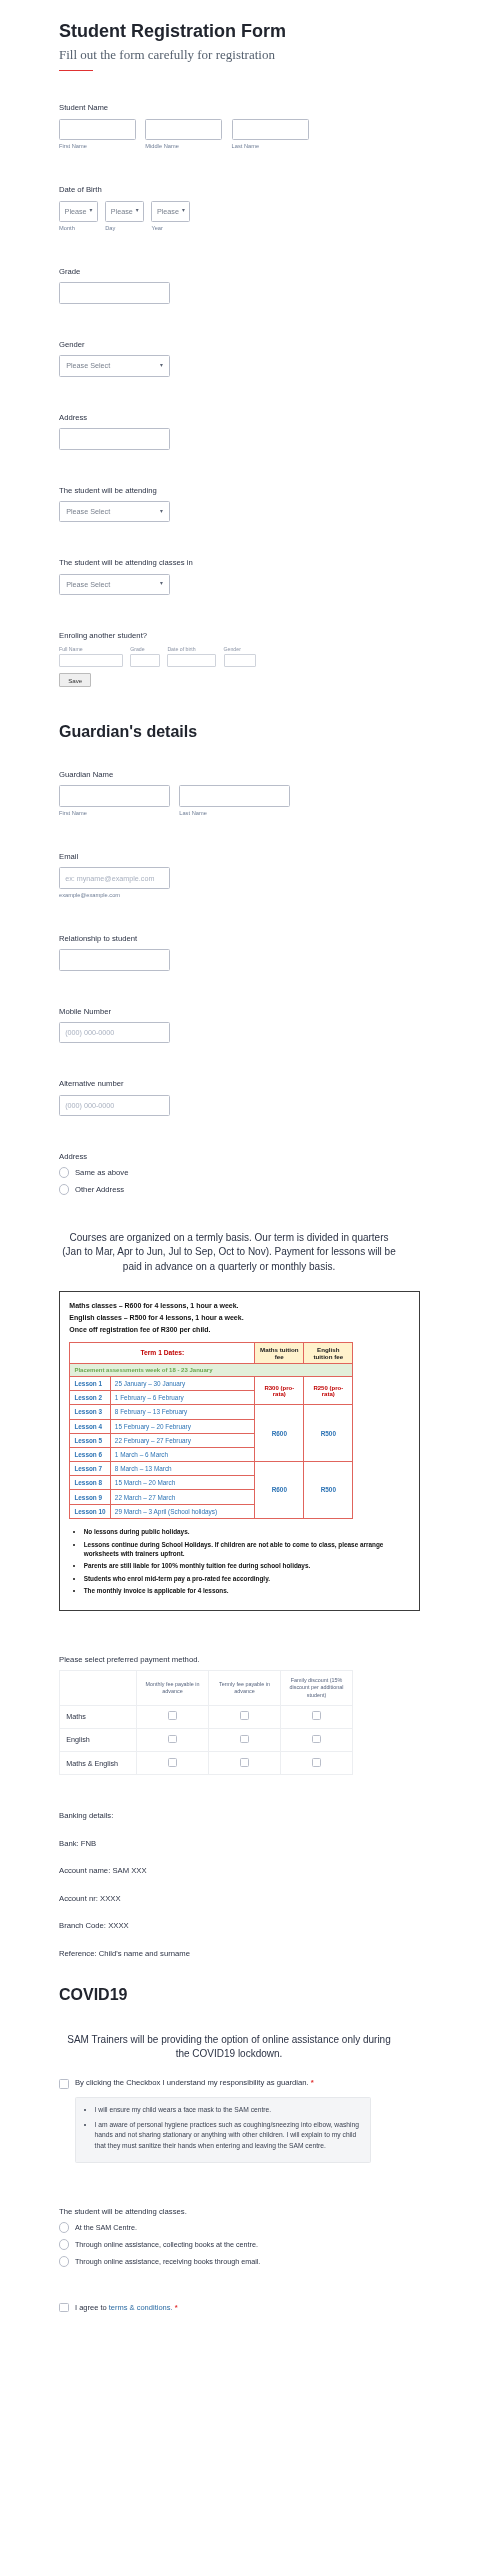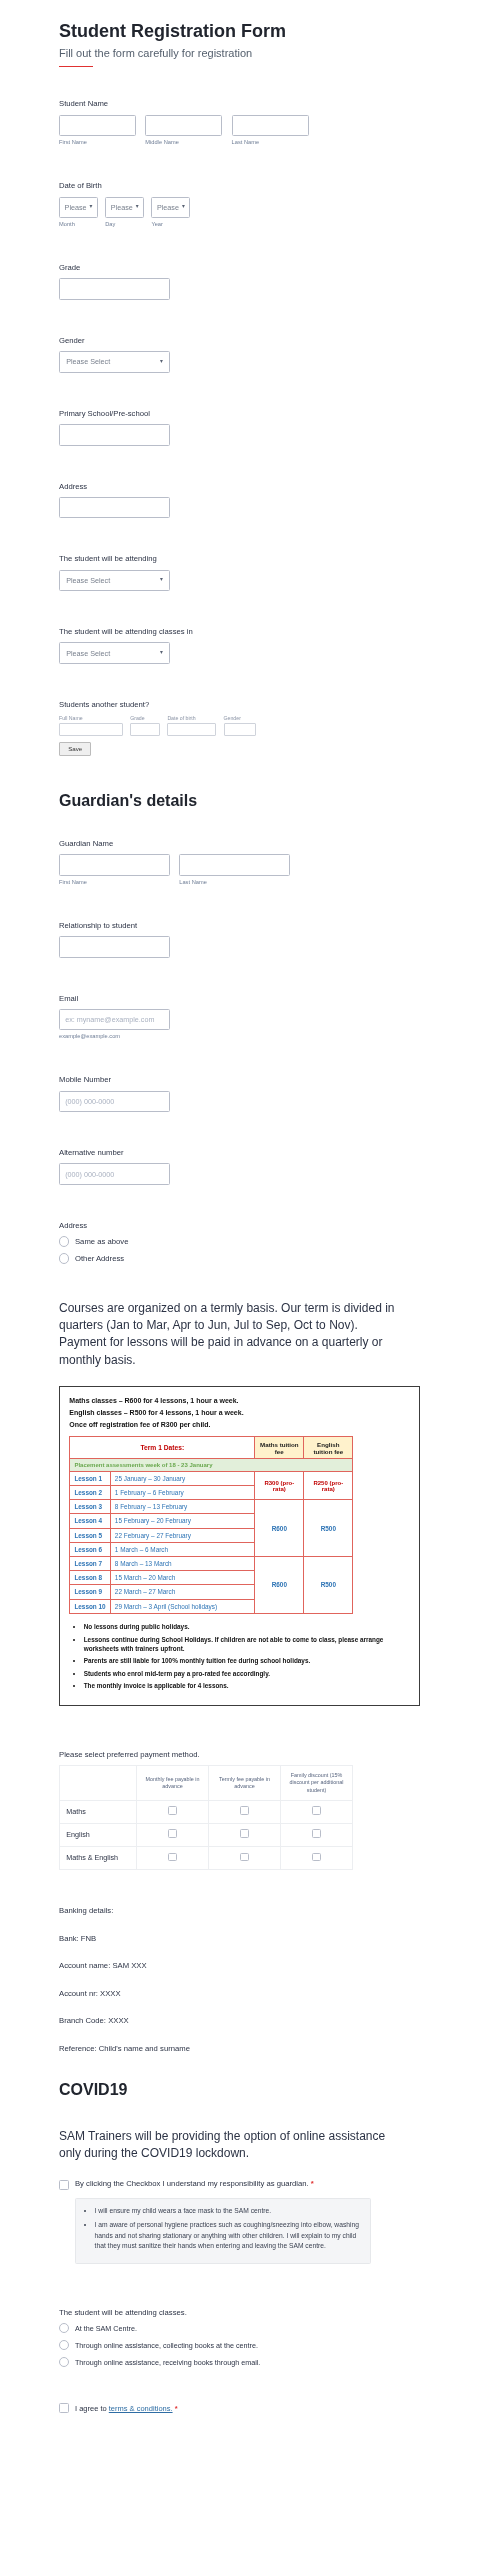--- a/index.html
+++ b/index.html
@@ -1,21 +1,21 @@
 <!DOCTYPE html>
 <html style="font-size:8.2px"><head>
 <meta charset="utf-8">
 <style>
   * { box-sizing: border-box; }
   html, body { margin: 0; padding: 0; background: #fff; }
   body { font-family: "Liberation Sans", sans-serif; color: #2c3345; }
   .page { width: 479px; min-height: 3005px; margin: 0 auto; padding: 20.6px 59px 62px; background: #fff; }
 
   .form-title { font-size: 18px; font-weight: 700; color: #21252e; margin: 0 0 5.2px; }
-  .form-subtitle { font-size: 11px; color: #55606e; margin: 0 0 7.2px; }
+  .form-subtitle { font-size: 13px; color: #55606e; margin: 0 0 7.2px; font-family: Liberation Serif, serif; }
   .accent-line { width: 34px; height: 1.5px; background: #e03131; margin: 0 0 32px; }
 
   .question { margin-bottom: 36px; }
   .q-label { font-size: 7.7px; font-weight: 500; color: #2c3345; margin: 0 0 6.2px; }
 
   .row { display: flex; gap: 9.3px; }
   .field-col { display: flex; flex-direction: column; }
 
   .text-input { height: 21.6px; border: 0.5px solid #b8bdc9; border-radius: 1.5px; padding: 0 5.2px;
                 font-size: 7.2px; color: #2c3345; font-family: inherit; background: #fff; outline: none; }
@@ -38,21 +38,21 @@
 
   .widget-row { display: flex; gap: 7.2px; margin-top: 2.1px; }
   .widget-label { font-size: 5.2px; color: #8a93a5; margin-bottom: 2.1px; }
   .widget-input { height: 12.4px; border: 0.5px solid #cfd3db; border-radius: 1px; padding: 0 3.1px; font-size: 6.2px; font-family: inherit; }
   .wi-name { width: 64px; } .wi-grade { width: 30px; } .wi-dob { width: 49px; } .wi-gender { width: 32px; }
   .save-btn { margin-top: 6.2px; background: #efefef; border: 0.5px solid #bbb; border-radius: 1px;
               color: #333; font-size: 6.2px; font-family: inherit; padding: 2.6px 8.2px; cursor: pointer; }
 
   .section-heading { font-size: 16px; font-weight: 700; color: #21252e; margin: 15.5px 0 29px; }
 
-  .para { font-size: 12px; line-height: 1.45; color: #2c3345; margin: 0 0 16.5px; max-width: 340px; }
+  .para { font-size: 10px; line-height: 1.45; color: #2c3345; margin: 0 0 16.5px; max-width: 340px; text-align: center; }
 
   .fee-box { border: 0.5px solid #3c3c3c; padding: 10.3px 9.3px; margin-bottom: 44px; width: 361px; }
   .fee-line { font-size: 7px; font-weight: 700; color: #111; margin: 0 0 5.2px; }
   .fee-table { border-collapse: collapse; margin-top: 8.2px; font-size: 6.4px; }
   .fee-table th, .fee-table td { border: 0.5px solid #e0645c; padding: 3.1px 4.1px; }
   .th-dates { color: #c00000; font-weight: 700; text-align: center; font-size: 6.7px; min-width: 185px; }
   .th-fee { background: #fff2cc; font-weight: 700; text-align: center; font-size: 6.2px; color: #1a1a1a; width: 49px; }
   .placement td { background: #e2efda; color: #6aa84f; font-size: 6px; font-weight: 600; }
   .lesson-no { color: #2e74b5; font-weight: 600; white-space: nowrap; width: 39px; }
   .lesson-dates { color: #2e74b5; }
@@ -74,21 +74,21 @@
 
   .covid-check { display: flex; align-items: flex-end; gap: 6.2px; font-size: 7.7px; font-weight: 500;
                  color: #2c3345; max-width: 330px; margin-bottom: 8.2px; line-height: 1.4; }
   .req { color: #e03131; margin-left: 2.1px; font-weight: 700; }
   .covid-desc { background: #f4f5f7; border: 0.5px solid #e6e8eb; border-radius: 1.5px; padding: 7.2px 9.3px;
                 margin: 0 0 44px 16px; max-width: 296px; font-size: 6.7px; color: #3b4252; line-height: 1.55; }
   .covid-desc ul { margin: 0; padding-left: 9.3px; }
   .covid-desc li { margin-bottom: 4.1px; }
 
   .agree-row { display: flex; align-items: center; gap: 6.2px; font-size: 7.5px; color: #2c3345; margin-bottom: 20.6px; }
-  .link { color: #2e6da4; text-decoration: underline; cursor: pointer; }
+  .link { color: #2e6da4; cursor: pointer; }
 </style>
 </head>
 <body>
 
 <div class="page">
 
   <h1 class="form-title">Student Registration Form</h1>
   <div class="form-subtitle">Fill out the form carefully for registration</div>
   <div class="accent-line"></div>
 
@@ -143,24 +143,20 @@
   </div>
 
   <div class="question">
     <div class="q-label">Gender</div>
     <div class="select-box">
       <span>Please Select</span>
       <span class="chevron">▾</span>
     </div>
   </div>
 
-  <div class="question">
-    <div class="q-label">Primary School/Pre-school</div>
-    <input class="text-input w-med" type="text" style="">
-  </div>
 
   <div class="question">
     <div class="q-label">Address</div>
     <input class="text-input w-med" type="text" style="">
   </div>
 
   <div class="question">
     <div class="q-label">The student will be attending</div>
     <div class="select-box">
       <span>Please Select</span>
@@ -170,21 +166,21 @@
 
   <div class="question">
     <div class="q-label">The student will be attending classes in</div>
     <div class="select-box">
       <span>Please Select</span>
       <span class="chevron">▾</span>
     </div>
   </div>
 
   <div class="question">
-    <div class="q-label">Students another student?</div>
+    <div class="q-label">Enroling another student?</div>
     <div class="widget-row">
       <div class="field-col">
         <span class="widget-label">Full Name</span>
         <input class="widget-input wi-name" type="text" style="">
       </div>
       <div class="field-col">
         <span class="widget-label">Grade</span>
         <input class="widget-input wi-grade" type="text" style="">
       </div>
       <div class="field-col">
@@ -206,33 +202,33 @@
     <div class="row">
       <div class="field-col">
         <input class="text-input w-med" type="text" style="">
         <span class="sub-label">First Name</span>
       </div>
       <div class="field-col">
         <input class="text-input w-med" type="text" style="">
         <span class="sub-label">Last Name</span>
       </div>
     </div>
-  </div>
-
-  <div class="question">
-    <div class="q-label">Relationship to student</div>
-    <input class="text-input w-med" type="text" style="">
   </div>
 
   <div class="question">
     <div class="q-label">Email</div>
     <div class="field-col">
       <input class="text-input w-med" type="text" placeholder="ex: myname@example.com" style="">
       <span class="sub-label">example@example.com</span>
     </div>
+  </div>
+
+  <div class="question">
+    <div class="q-label">Relationship to student</div>
+    <input class="text-input w-med" type="text" style="">
   </div>
 
   <div class="question">
     <div class="q-label">Mobile Number</div>
     <input class="text-input w-med" type="text" placeholder="(000) 000-0000" style="">
   </div>
 
   <div class="question">
     <div class="q-label">Alternative number</div>
     <input class="text-input w-med" type="text" placeholder="(000) 000-0000" style="">

